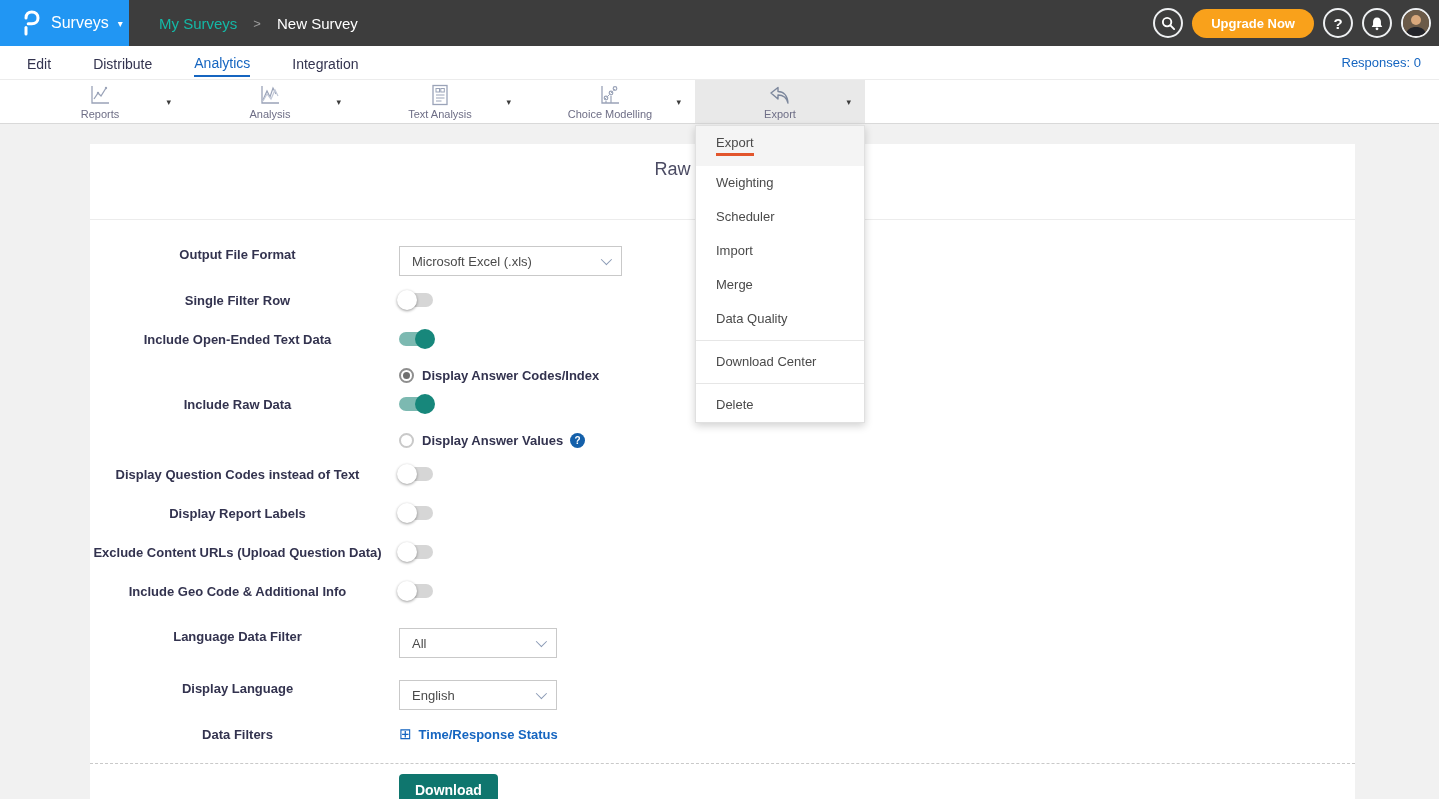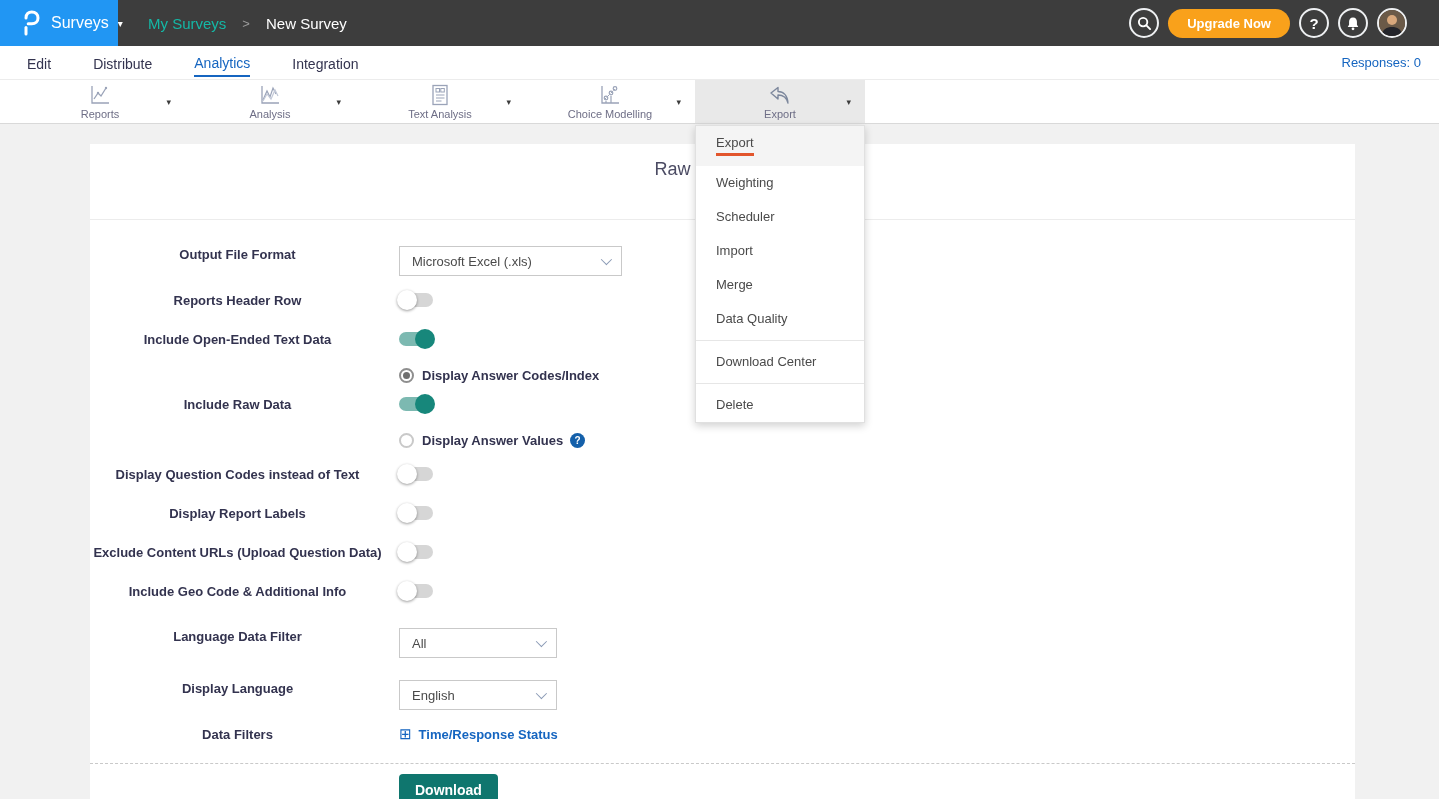--- a/index.html
+++ b/index.html
@@ -1,28 +1,28 @@
 <!DOCTYPE html>
 <html><head>
 <meta charset="utf-8">
 <style>
   * { margin:0; padding:0; box-sizing:border-box; }
   html,body { width:1439px; height:799px; overflow:hidden; font-family:"Liberation Sans", sans-serif; background:#f1f1f1; }
 
   
   .topbar { height:46px; background:#3d3d3d; display:flex; align-items:stretch; position:relative; }
-  .logo-block { width:118px; background:#2196f3; display:flex; align-items:center; padding-left:21px; cursor:pointer; }
+  .logo-block { width:129px; background:#2196f3; display:flex; align-items:center; padding-left:21px; cursor:pointer; }
   .logo-glyph { width:20px; height:26px; flex:0 0 auto; }
   .product-label { color:#fff; font-size:16px; margin-left:10px; }
   .logo-caret { color:#fff; font-size:10px; margin-left:9px; }
   .breadcrumb { display:flex; align-items:center; margin-left:30px; }
   .bc-parent { color:#14b8a6; font-size:15px; cursor:pointer; }
   .bc-sep { color:#9b9b9b; font-size:13px; margin:0 16px; }
   .bc-current { color:#ffffff; font-size:15px; font-weight:500; }
-  .topbar-right { margin-left:auto; display:flex; align-items:center; gap:9px; padding-right:32px; }
+  .topbar-right { margin-left:auto; display:flex; align-items:center; gap:9px; padding-right:8px; }
   .circle-btn { width:30px; height:30px; border-radius:50%; border:2px solid #eef0f2; background:transparent; display:flex; align-items:center; justify-content:center; cursor:pointer; color:#fff; font-weight:bold; font-size:15px; }
   .upgrade-btn { background:#f9a11b; color:#fff; border:none; border-radius:15px; height:29px; padding:0 19px; font-size:13px; font-weight:bold; cursor:pointer; font-family:"Liberation Sans",sans-serif; }
   .avatar { width:30px; height:30px; border-radius:50%; overflow:hidden; border:2px solid #eef0f2; background:#4a4038; cursor:pointer; }
 
   
   .tabbar { height:34px; background:#fff; display:flex; align-items:center; padding:0 18px 0 27px; border-bottom:1px solid #ececec; }
   .tab { font-size:14px; font-weight:500; color:#33334f; margin-right:42px; cursor:pointer; padding:6px 0 4px; }
   .tab.active { color:#1565c0; border-bottom:2px solid #1565c0; }
   .responses { margin-left:auto; color:#1565c0; font-size:13px; font-weight:500; }
 
@@ -226,21 +226,21 @@
         <span class="form-label">Output File Format</span>
         <div class="form-control">
           <div class="select-box wide">
             <span>Microsoft Excel (.xls)</span>
             <span class="chevron"></span>
           </div>
         </div>
       </div>
 
       <div class="form-row">
-        <span class="form-label">Reports Header Row</span>
+        <span class="form-label">Single Filter Row</span>
         <div class="form-control">
           <div class="toggle">
               <span class="knob"></span>
             </div>
         </div>
       </div>
 
       <div class="form-row">
         <span class="form-label">Include Open-Ended Text Data</span>
         <div class="form-control">

